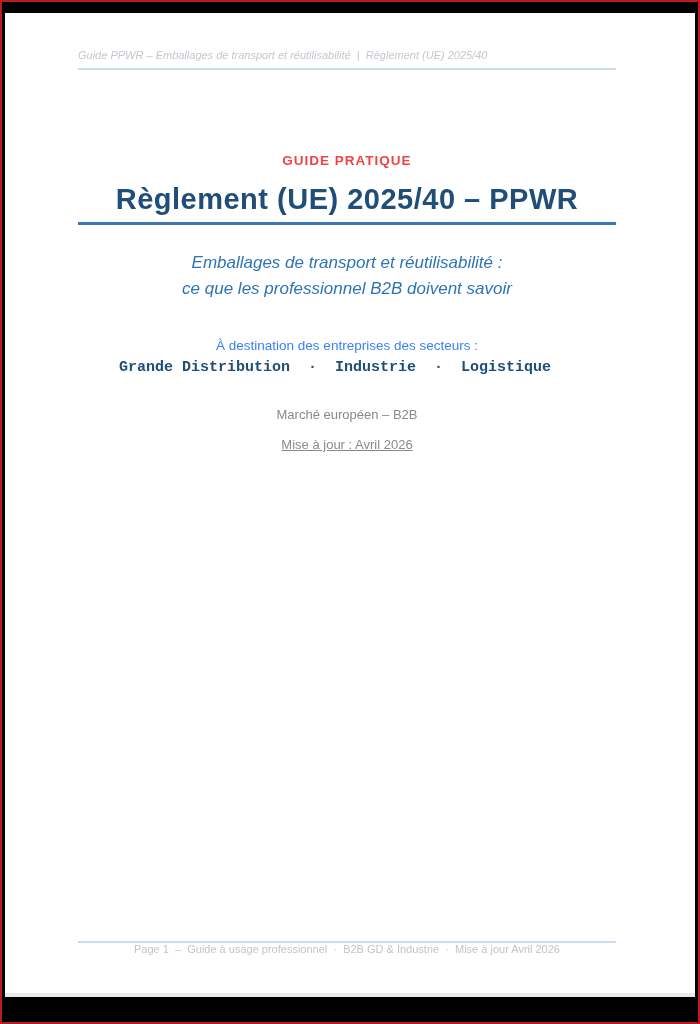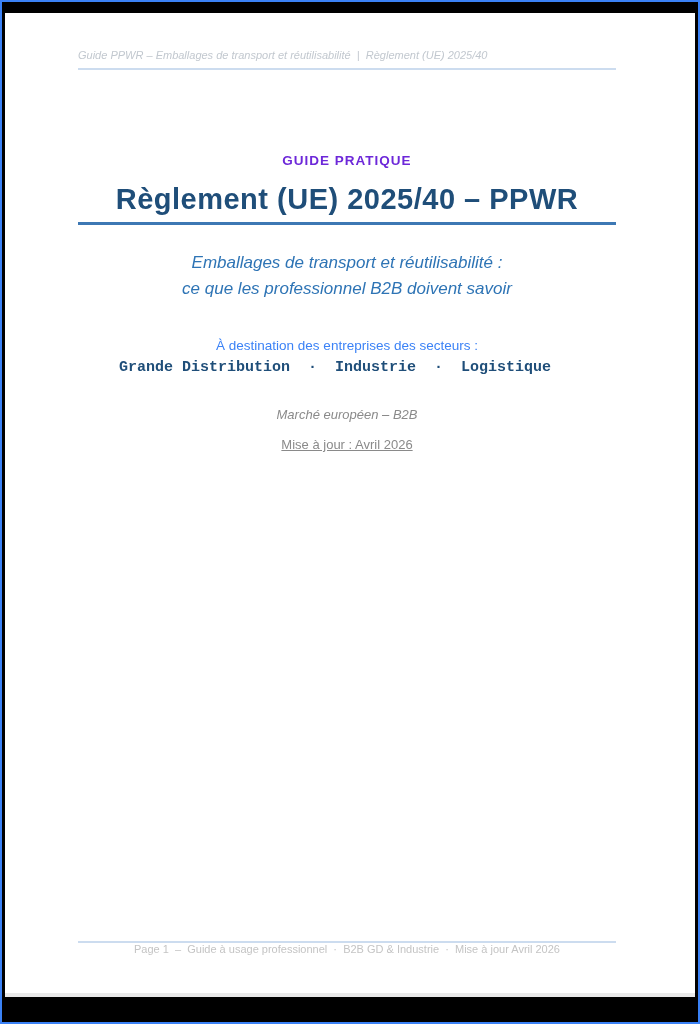--- a/index.html
+++ b/index.html
@@ -5,21 +5,21 @@
   * { margin:0; padding:0; box-sizing:border-box; }
   html,body { width:700px; height:1024px; }
   body {
     font-family: "Liberation Sans", "DejaVu Sans", sans-serif;
     background:#000;
   }
   .viewport {
     position:relative;
     width:700px; height:1024px;
     background:#000;
-    border:2px solid #3b82f6; 
+    border:2px solid #b91c1c; 
     overflow:hidden;
   }
   .page {
     position:absolute;
     top:11px; left:3px; right:3px; bottom:29px;
     background:#ffffff;
   }
   .page-edge-strip {
     position:absolute;
     left:3px; right:3px; bottom:25px;
@@ -38,21 +38,21 @@
     padding-bottom:7px;
     border-bottom:2px solid #ccdcef;
     white-space:pre;
   }
 
   
   .kicker {
     position:absolute;
     left:73px; top:140px; width:538px;
     text-align:center;
-    color:#6d28d9;
+    color:#ef4444;
     font-weight:bold;
     font-size:13.5px;
     letter-spacing:1px;
   }
   .main-title {
     position:absolute;
     left:33px; top:170px; width:618px;
     text-align:center;
     color:#1f4e79;
     font-weight:bold;
@@ -88,21 +88,20 @@
     font-weight:bold;
     font-size:15px;
     white-space:pre;
     font-family:Liberation Mono, monospace;
   }
   .market-note {
     position:absolute;
     left:73px; top:394px; width:538px;
     text-align:center;
     color:#8a8a8a;
-    font-style:italic;
     font-size:13px;
   }
   .updated-note {
     position:absolute;
     left:73px; top:424px; width:538px;
     text-align:center;
     color:#8a8a8a;
     font-size:13px;
     text-decoration:underline;
   }

